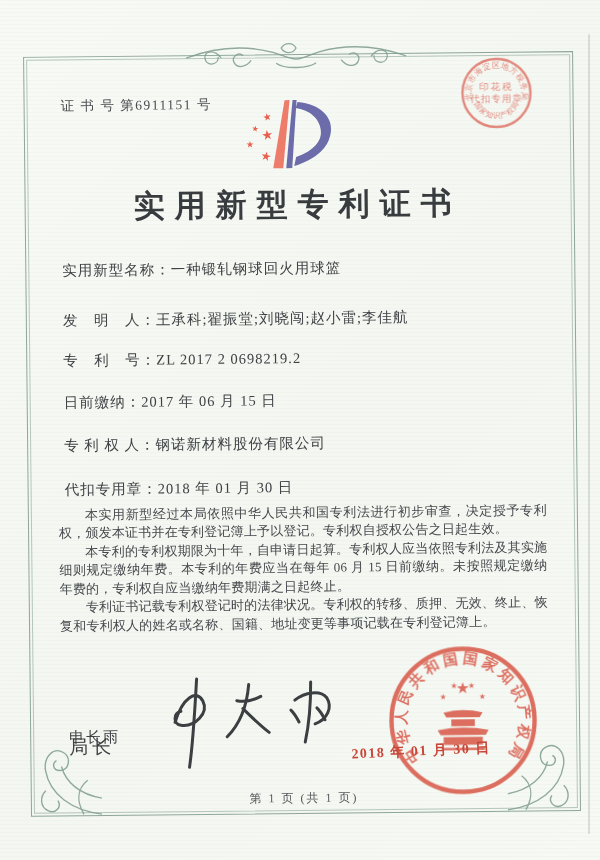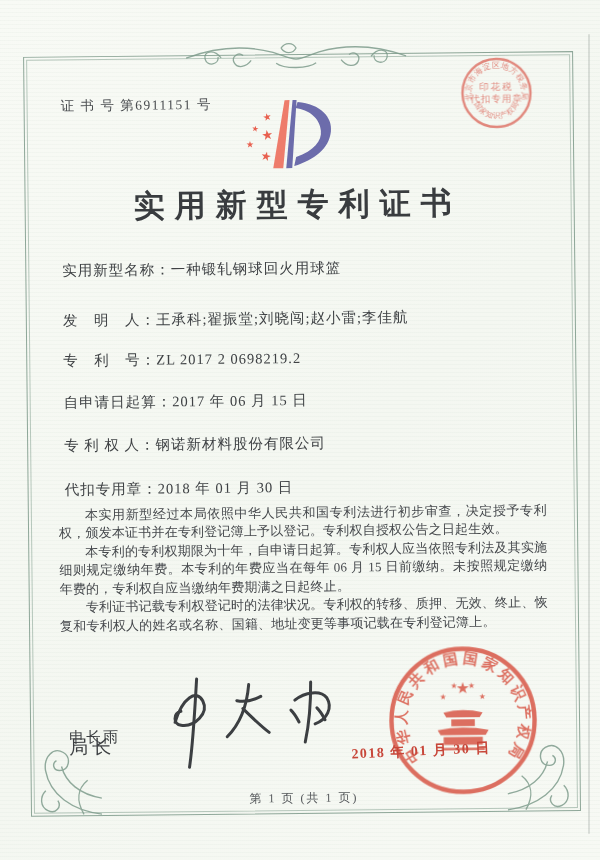--- a/index.html
+++ b/index.html
@@ -137,21 +137,21 @@
     <div class="field f0">
       <span>实用新型名称：</span><span>一种锻轧钢球回火用球篮</span>
     </div>
     <div class="field f1">
       <span>发　明　人：</span><span>王承科;翟振堂;刘晓闯;赵小雷;李佳航</span>
     </div>
     <div class="field f2">
       <span>专　利　号：</span><span>ZL 2017 2 0698219.2</span>
     </div>
     <div class="field f3">
-      <span>自申请日起算：</span><span>2017 年 06 月 15 日</span>
+      <span>日前缴纳：</span><span>2017 年 06 月 15 日</span>
     </div>
     <div class="field f4">
       <span>专 利 权 人：</span><span>钢诺新材料股份有限公司</span>
     </div>
     <div class="field f5">
       <span>代扣专用章：</span><span>2018 年 01 月 30 日</span>
     </div>
 
     <div class="body-text">
       <p>本实用新型经过本局依照中华人民共和国专利法进行初步审查，决定授予专利权，颁发本证书并在专利登记簿上予以登记。专利权自授权公告之日起生效。</p>

